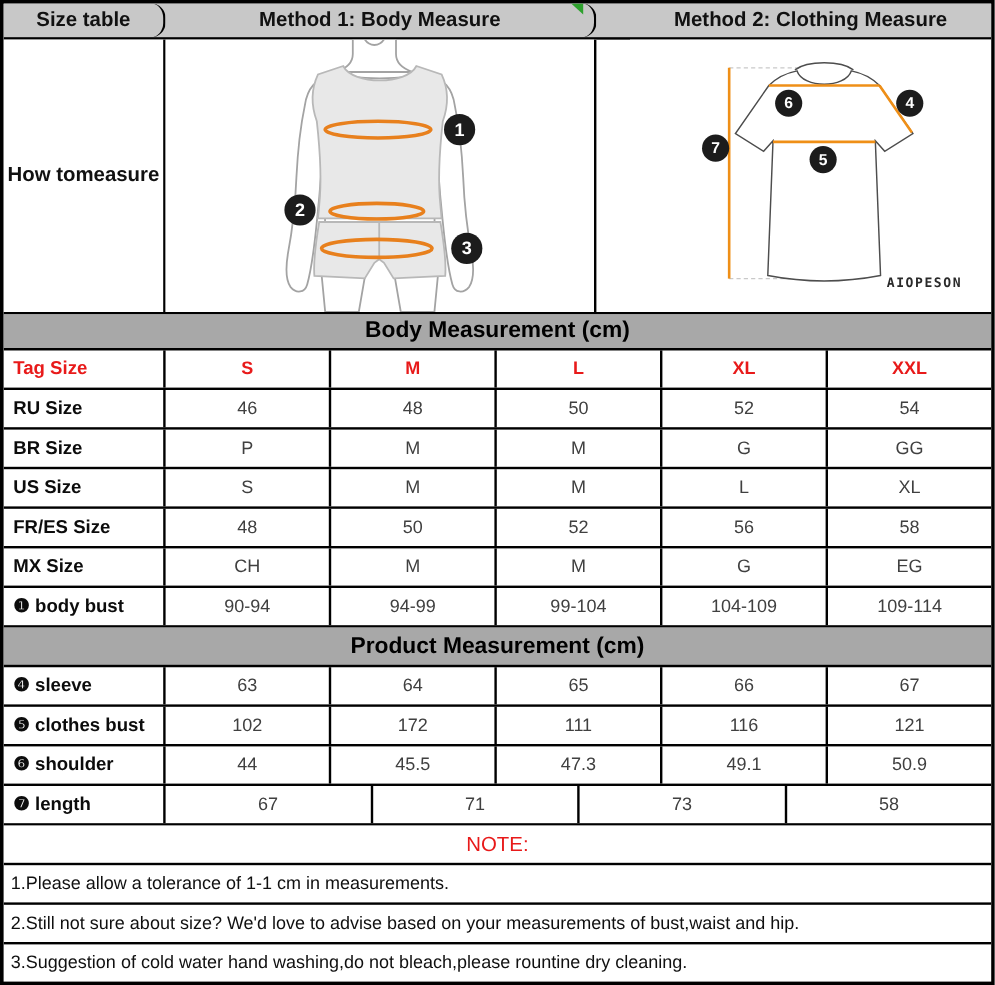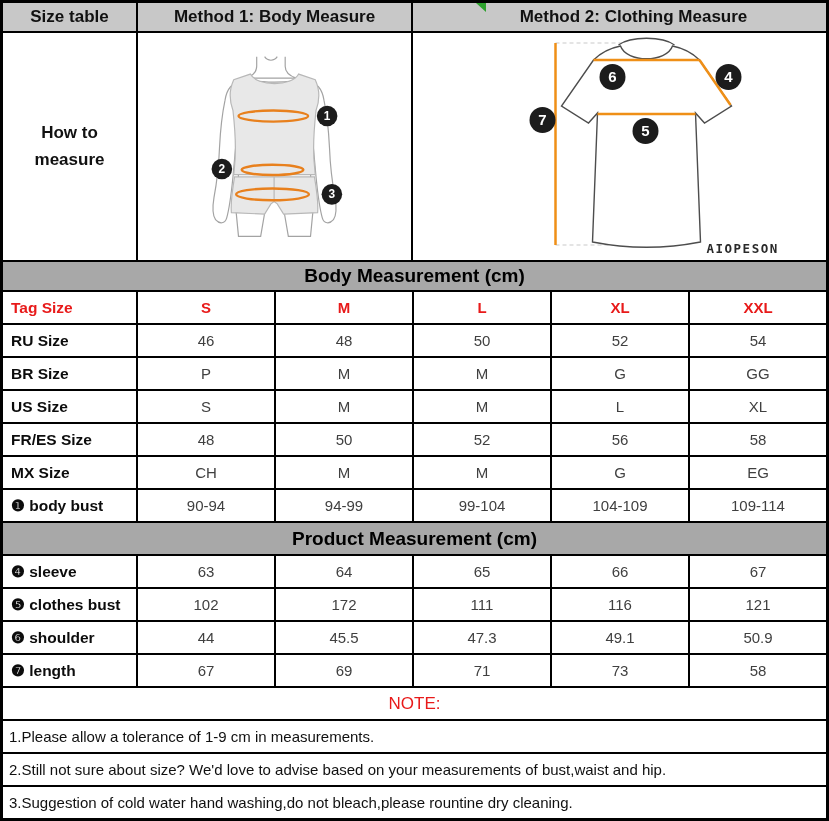--- a/index.html
+++ b/index.html
@@ -14,28 +14,28 @@
     display:flex; flex-direction:column;
     overflow:hidden;
   }
 
   .trow { display:flex; border-bottom:2px solid #000; }
   .cell { border-right:2px solid #000; display:flex; align-items:center; justify-content:center; }
   .cell:last-child { border-right:none; }
 
   
   .top { height:30px; background:#c8c8c8; }
-  .top .cell { font-weight:bold; font-size:17px; }
+  .top .cell { font-weight:bold; font-size:17px;border-radius:12px; }
   .c-narrow { width:135px; flex:none; }
-  .c-mid { width:275px; flex:none; }
+  .c-mid { width:359px; flex:none; }
   .c-flex { flex:1;margin-left:28px; }
 
   
   .illus { height:229px; }
-  .howto { width:135px; flex:none; flex-direction:column; font-weight:bold; font-size:17px; line-height:1.55; background:#fff; }
+  .howto { width:135px; flex:none; font-weight:bold; font-size:17px; line-height:1.55; background:#fff; }
   .fig { padding:0; overflow:hidden; background:#fff; }
   .fig svg { display:block; width:100%; height:100%; }
 
   
   .band { height:30px; background:#a8a8a8; border-bottom:2px solid #000;
           display:flex; align-items:center; justify-content:center;
           font-weight:bold; font-size:19px; color:#000; }
 
   
   .tbl { display:flex; flex-direction:column; }
@@ -220,28 +220,27 @@
         <div class="cell lab">❻ shoulder</div>
         <div class="cell val">44</div>
         <div class="cell val">45.5</div>
         <div class="cell val">47.3</div>
         <div class="cell val">49.1</div>
         <div class="cell val">50.9</div>
       </div>
       <div class="trow">
         <div class="cell lab">❼ length</div>
         <div class="cell val">67</div>
-        <div class="cell val">69</div>
         <div class="cell val">71</div>
         <div class="cell val">73</div>
         <div class="cell val">58</div>
       </div>
     </div>
 
   <div class="noteband">NOTE:</div>
   <div class="notes">
-      <div class="trow">1.Please allow a tolerance of 1-9 cm in measurements.</div>
+      <div class="trow">1.Please allow a tolerance of 1-1 cm in measurements.</div>
       <div class="trow">2.Still not sure about size? We'd love to advise based on your measurements of bust,waist and hip.</div>
       <div class="trow">3.Suggestion of cold water hand washing,do not bleach,please rountine dry cleaning.</div>
     </div>
 
   <div class="flag"></div>
 </div>
 
 </body></html>

